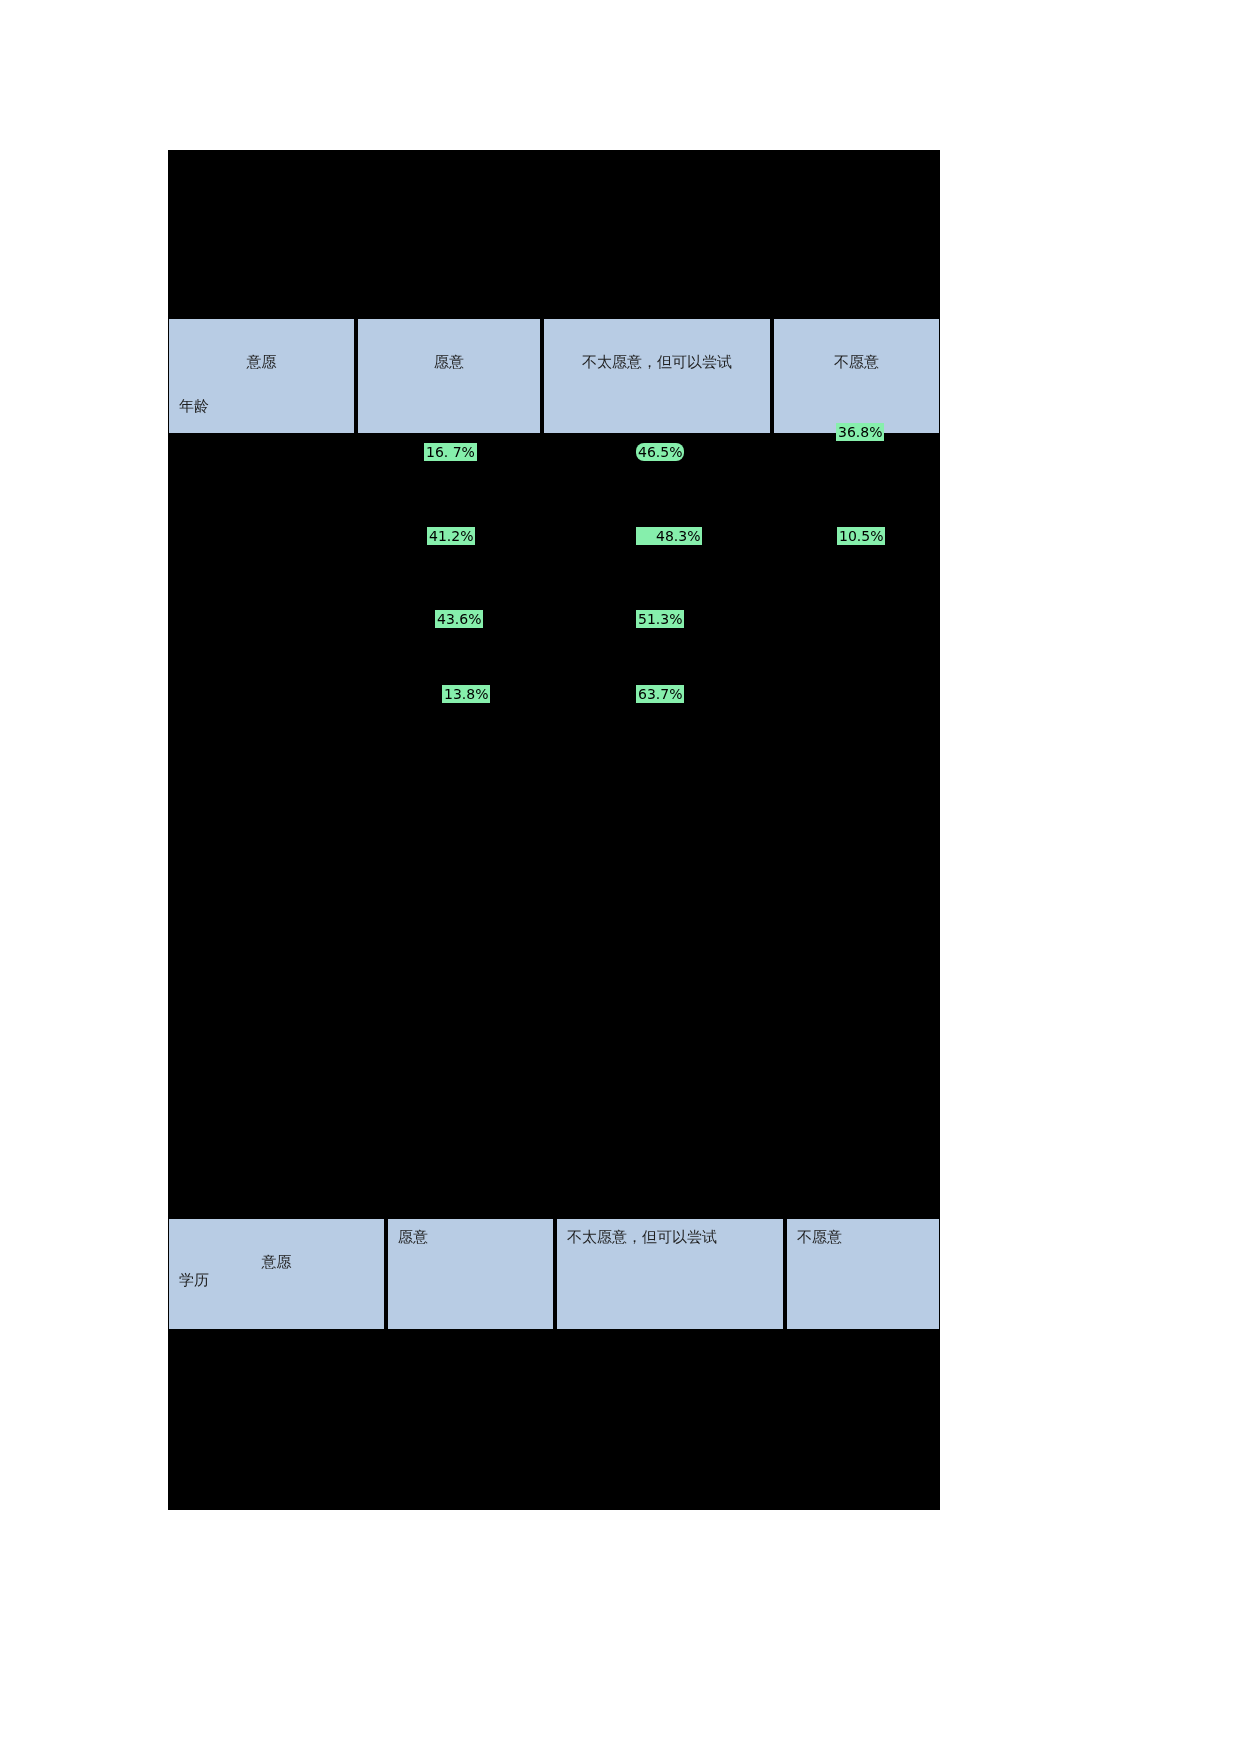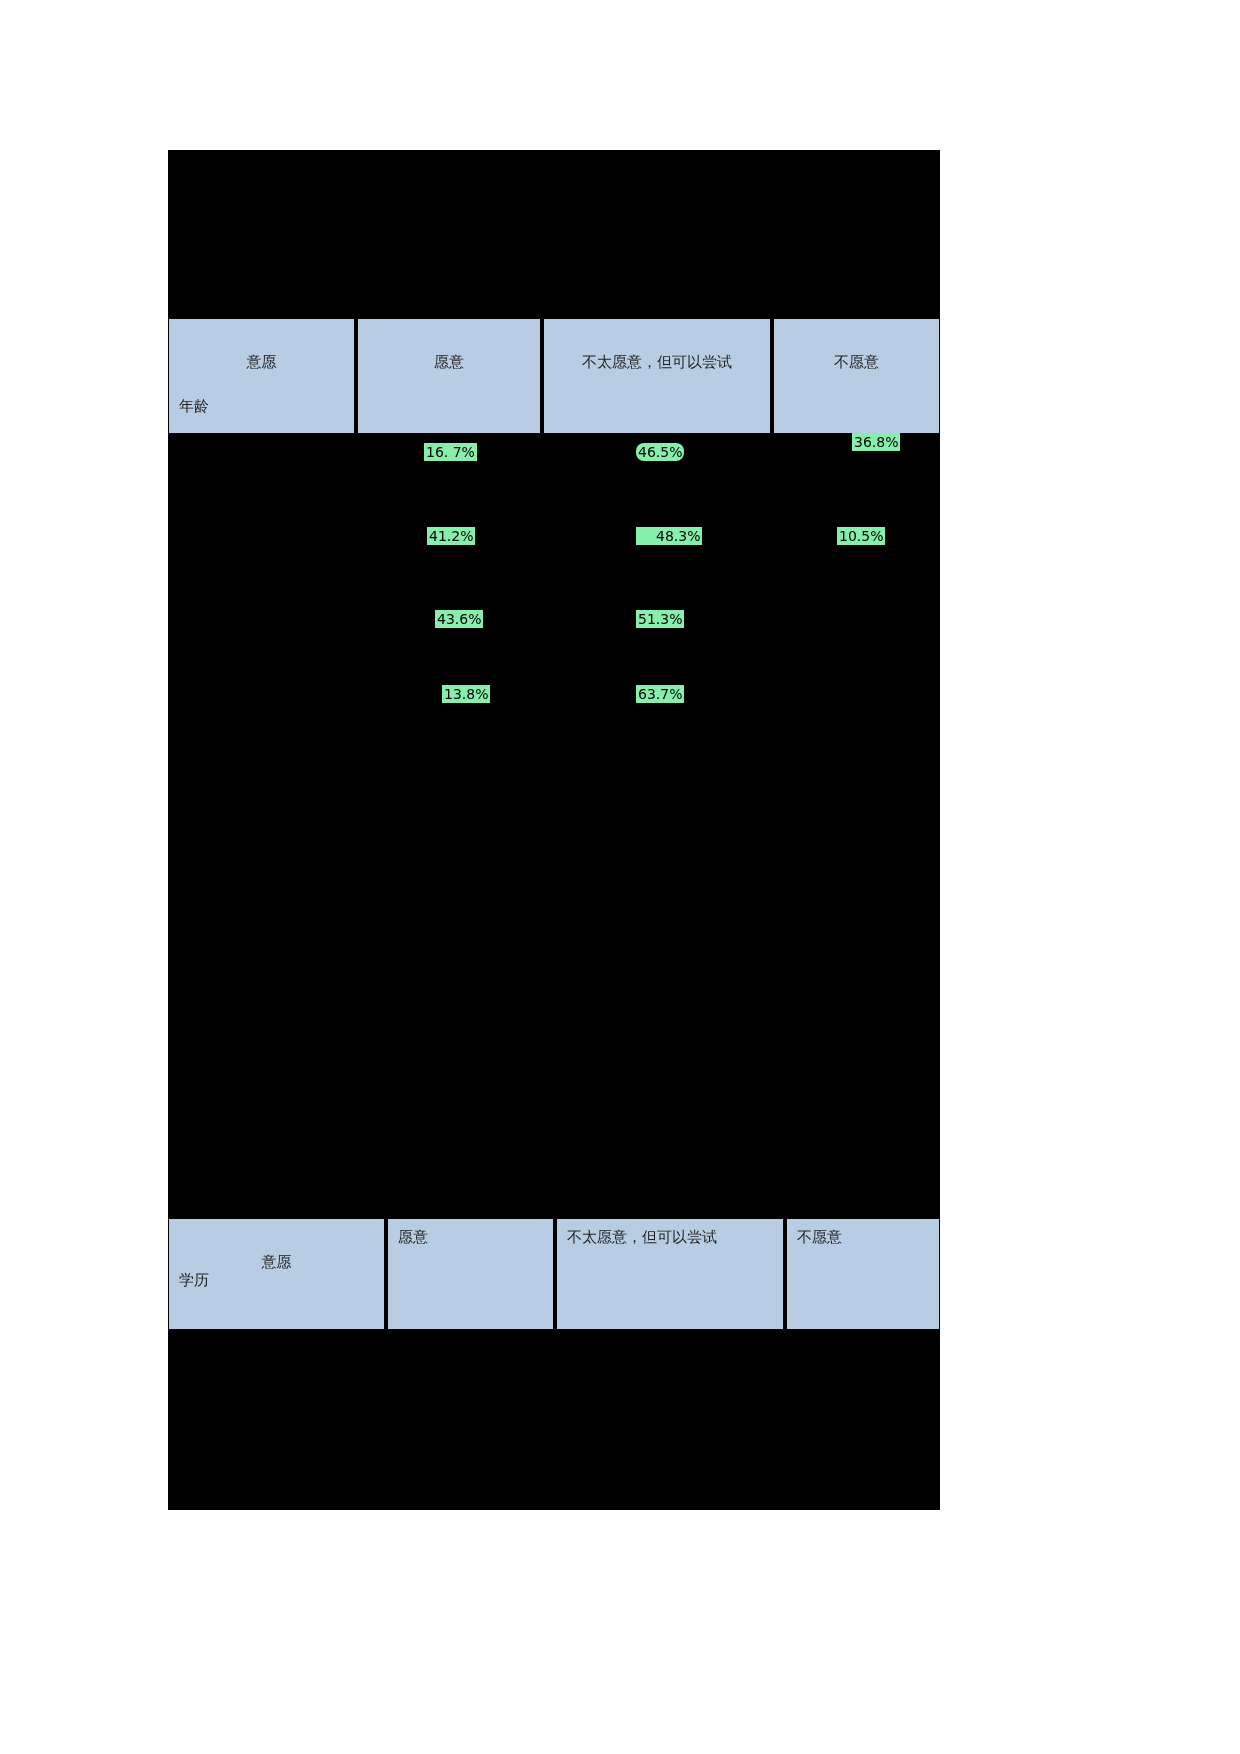--- a/index.html
+++ b/index.html
@@ -73,21 +73,21 @@
     position: absolute;
     background: #86efac;
     color: #000000;
     font-size: 14px;
     line-height: 18px;
     padding: 0 2px;
     white-space: nowrap;
   }
   .p-r1c1 { left: 424px; top: 443px; }
   .p-r1c2 { left: 636px; top: 443px; border-radius: 8px; }
-  .p-r1c3 { left: 836px; top: 433px; margin-left: 16px; }
+  .p-r1c3 { left: 836px; top: 423px; }
   .p-r2c1 { left: 427px; top: 527px; }
   .p-r2c2 { left: 636px; top: 527px; padding-left: 20px; }
   .p-r2c3 { left: 837px; top: 527px; }
   .p-r3c1 { left: 427px; top: 610px; margin-left: 8px; }
   .p-r3c2 { left: 636px; top: 610px; }
   .p-r4c1 { left: 430px; top: 685px; margin-left: 12px; }
   .p-r4c2 { left: 636px; top: 685px; }
 </style>
 </head>
 <body>

